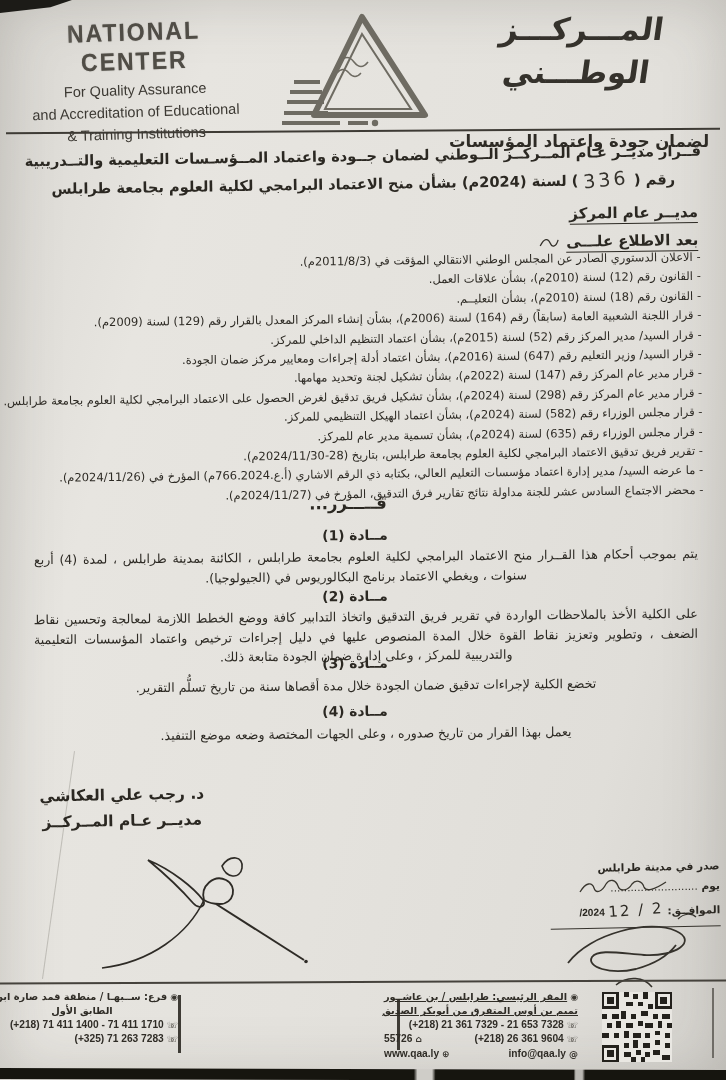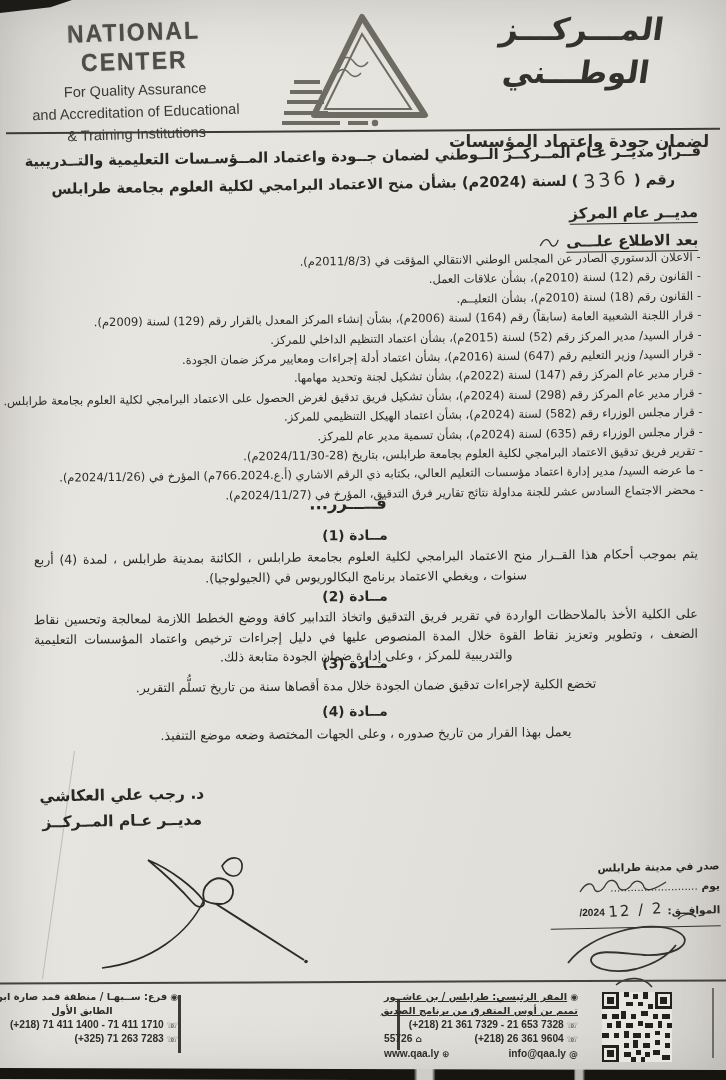--- a/index.html
+++ b/index.html
@@ -212,21 +212,21 @@
     <div class="fline"><span class="ficon">☏</span><span class="num">(+325) 71 263 7283</span></div>
   </div>
 
   <div class="abs vbar" style="left:178px;top:995px;height:58px;"></div>
 
 
   <div class="abs vbar" style="left:397px;top:1000px;height:50px;width:2.5px;"></div>
 
   <div class="abs fcol col-hq rtl">
     <div class="fline"><span class="ficon">◉</span><span>المقر الرئيسي: طرابلس / بن عاشــور</span></div>
-    <div class="fline" style="text-align:center;">تميم بن أوس المتفرق من برنامج الصديق</div>
+    <div class="fline" style="text-align:center;">تميم بن أوس المتفرق من أبوبكر الصديق</div>
     <div class="fline"><span class="ficon">☏</span><span class="num">(+218) 21 361 7329 - 21 653 7328</span></div>
     <div class="fline two">
       <span><span class="ficon">☏</span><span class="num">(+218) 26 361 9604</span></span>
       <span><span class="ficon">⌂</span><span class="num">55726</span></span>
     </div>
     <div class="fline two">
       <span><span class="ficon">@</span><span class="num">info@qaa.ly</span></span>
       <span><span class="ficon">⊕</span><span class="num">www.qaa.ly</span></span>
     </div>
   </div>

